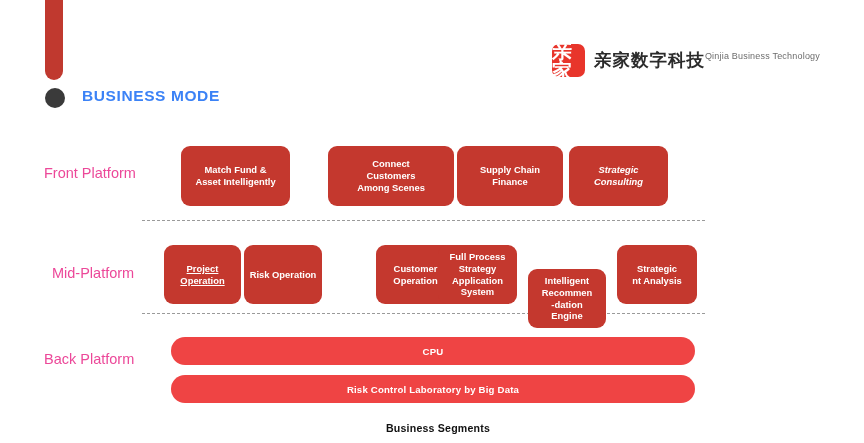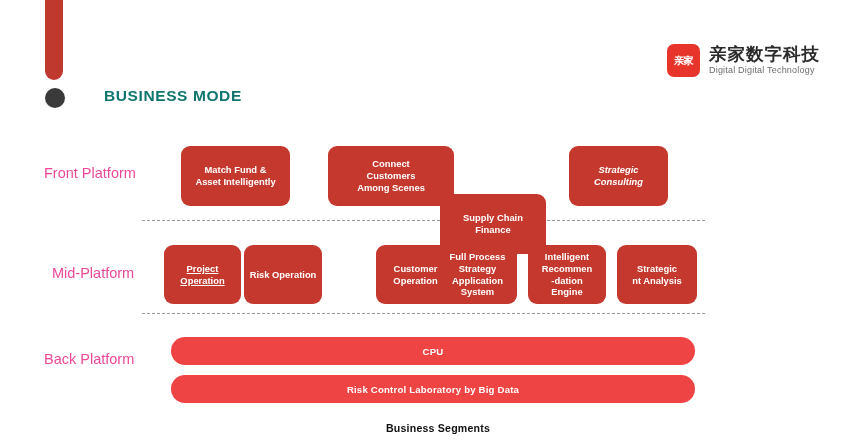--- a/index.html
+++ b/index.html
@@ -32,54 +32,53 @@
     position: absolute;
     left: 45px;
     top: 88px;
     width: 20px;
     height: 20px;
     border-radius: 50%;
     background: #3A3A3A;
   }
   .slide-title {
     position: absolute;
-    left: 104px;
+    left: 82px;
     top: 87px;
     font-size: 15.5px;
     font-weight: bold;
     letter-spacing: 0.6px;
-    color: #0f766e;
+    color: #3b82f6;
   }
 
   
   .brand {
     position: absolute;
     right: 44px;
     top: 44px;
     display: flex;
     align-items: center;
     gap: 9px;
   }
   .brand-mark {
     width: 33px;
     height: 33px;
     border-radius: 7px;
     background: #E8352B;
     color: #ffffff;
-    font-size: 10px;
+    font-size: 20px;
     font-weight: bold;
     display: flex;
     align-items: center;
     justify-content: center;
     letter-spacing: -0.5px;
     line-height: 1;
   }
   .brand-text {
     display: flex;
-    flex-direction: column;
     justify-content: center;
   }
   .brand-cn {
     font-size: 17.5px;
     font-weight: bold;
     color: #2b2b2b;
     letter-spacing: 1px;
     line-height: 1.15;
   }
   .brand-en {
@@ -127,30 +126,30 @@
     justify-content: center;
     padding: 0 4px;
     box-sizing: border-box;
     white-space: pre-line;
   }
 
   
   .front-row .card { top: 146px; height: 60px; }
   .front-row .c0 { left: 181px; width: 109px; }
   .front-row .c1 { left: 328px; width: 126px; }
-  .front-row .c2 { left: 440px; width: 106px; margin-top: 48px; }
+  .front-row .c2 { left: 457px; width: 106px; }
   .front-row .c3 { left: 569px; width: 99px; font-style: italic; }
 
   
   .mid-row .card { top: 245px; height: 59px; }
   .mid-row .c0 { left: 164px; width: 77px; text-decoration: underline; }
   .mid-row .c1 { left: 244px; width: 78px; }
   .mid-row .c2 { left: 349px; width: 79px; margin-left: 27px; }
   .mid-row .c3 { left: 438px; width: 79px; }
-  .mid-row .c4 { left: 528px; width: 78px; }
+  .mid-row .c4 { left: 528px; width: 78px; margin-top: 24px; }
   .mid-row .c5 { left: 617px; width: 80px; }
 
   
   .bar {
     position: absolute;
     left: 171px;
     width: 524px;
     height: 28px;
     background: #ef4444;
     border-radius: 14px;
@@ -185,21 +184,21 @@
 
   <div class="accent-bar"></div>
   <div class="accent-dot"></div>
 
   <div class="slide-title">BUSINESS MODE</div>
 
   <div class="brand">
     <div class="brand-mark">亲家</div>
     <div class="brand-text">
       <div class="brand-cn">亲家数字科技</div>
-      <div class="brand-en">Digital Digital Technology</div>
+      <div class="brand-en">Qinjia Business Technology</div>
     </div>
   </div>
 
   <div class="row-label front">Front Platform</div>
   <div class="row-label mid">Mid-Platform</div>
   <div class="row-label back">Back Platform</div>
 
   <div class="divider d1"></div>
   <div class="divider d2"></div>
 

